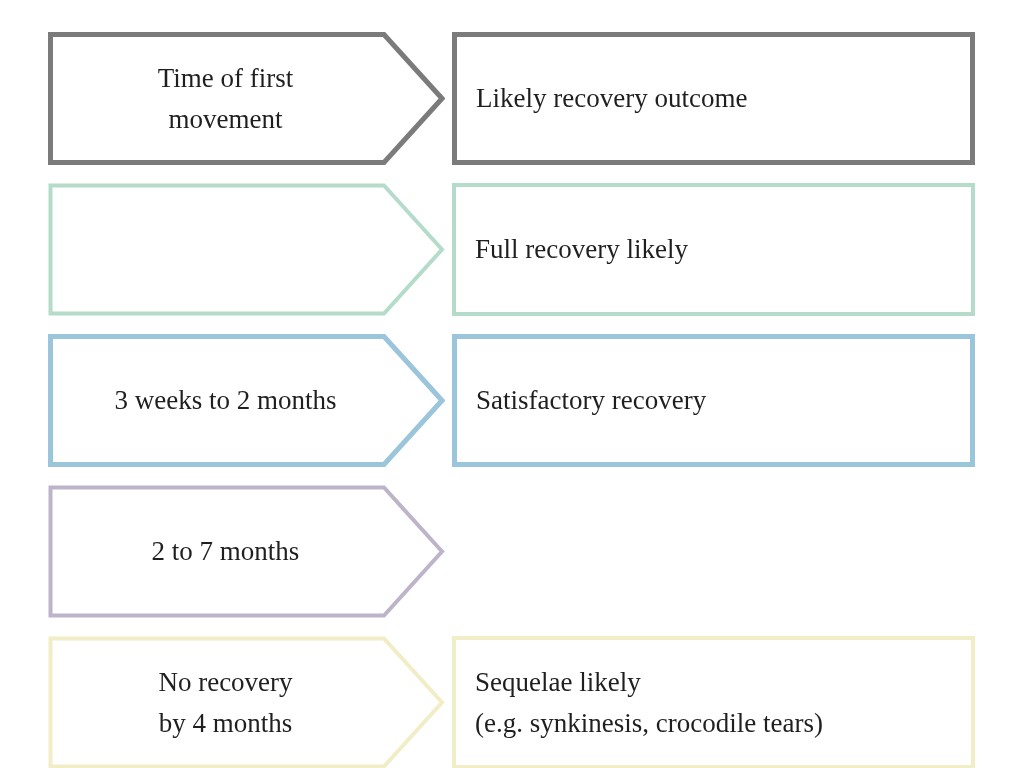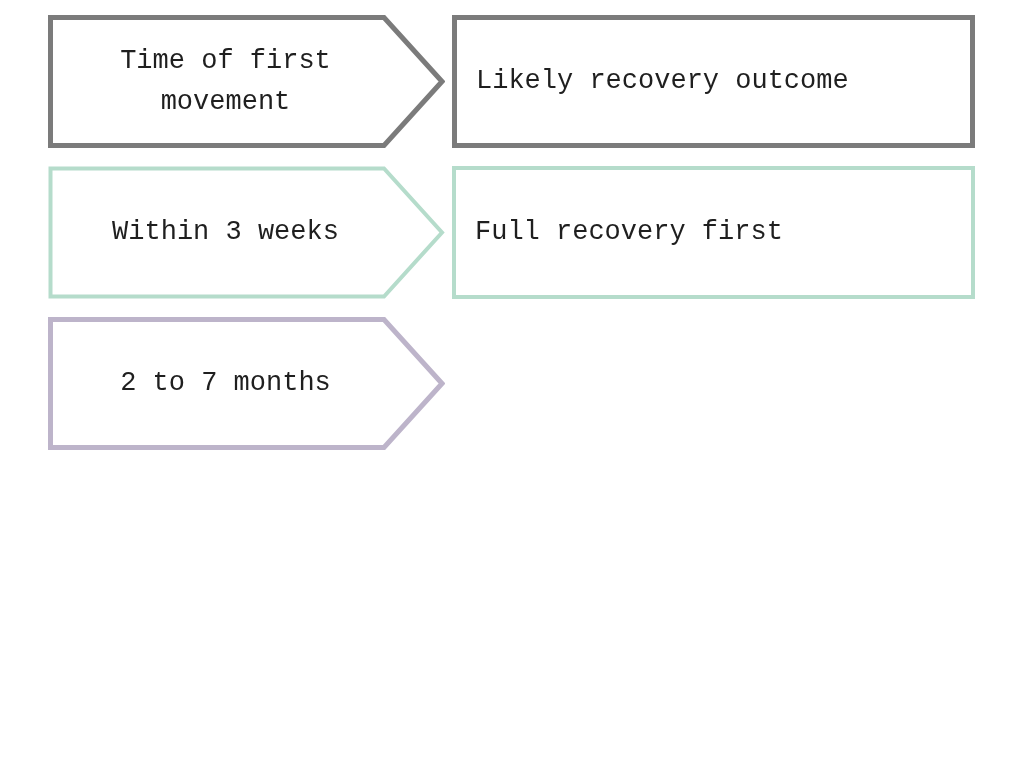--- a/index.html
+++ b/index.html
@@ -5,23 +5,23 @@
   html, body {
     margin: 0;
     padding: 0;
     background: #ffffff;
   }
   .canvas {
     position: relative;
     width: 1024px;
     height: 768px;
     box-sizing: border-box;
-    padding: 15px 0 0 48px;
+    padding: 32px 0 0 48px;
     background: #ffffff;
-    font-family: Liberation Mono, monospace;
+    font-family: Liberation Serif, serif;
     color: #1f1f1f;
     overflow: hidden;
   }
   .row {
     display: flex;
     align-items: stretch;
     height: 133px;
     margin-bottom: 18px;
   }
   .arrow-wrap {
@@ -89,31 +89,54 @@
     <div class="outcome-box">
       <div>Likely recovery outcome</div>
     </div>
   </div>
 
   <div class="row" style="--c: #b5dccb;">
     <div class="arrow-wrap">
       <svg class="arrow-svg" viewBox="0 0 397 133" preserveAspectRatio="none">
         <polygon points="2.5,2.5 336,2.5 394,66.5 336,130.5 2.5,130.5"></polygon>
       </svg>
-      <div class="arrow-label">Within 3 weeks</div>
     </div>
     <div class="outcome-box">
-      <div>Full recovery first</div>
+      <div>Full recovery likely</div>
     </div>
   </div>
 
+  <div class="row" style="--c: #9bc5da;">
+    <div class="arrow-wrap">
+      <svg class="arrow-svg" viewBox="0 0 397 133" preserveAspectRatio="none">
+        <polygon points="2.5,2.5 336,2.5 394,66.5 336,130.5 2.5,130.5"></polygon>
+      </svg>
+      <div class="arrow-label">3 weeks to 2 months</div>
+    </div>
+    <div class="outcome-box">
+      <div>Satisfactory recovery</div>
+    </div>
+  </div>
 
   <div class="row" style="--c: #bdb4ca;">
     <div class="arrow-wrap">
       <svg class="arrow-svg" viewBox="0 0 397 133" preserveAspectRatio="none">
         <polygon points="2.5,2.5 336,2.5 394,66.5 336,130.5 2.5,130.5"></polygon>
       </svg>
       <div class="arrow-label">2 to 7 months</div>
     </div>
   </div>
 
+  <div class="row" style="--c: #f1edc6;">
+    <div class="arrow-wrap">
+      <svg class="arrow-svg" viewBox="0 0 397 133" preserveAspectRatio="none">
+        <polygon points="2.5,2.5 336,2.5 394,66.5 336,130.5 2.5,130.5"></polygon>
+      </svg>
+      <div class="arrow-label">No recovery
+by 4 months</div>
+    </div>
+    <div class="outcome-box">
+      <div>Sequelae likely
+(e.g. synkinesis, crocodile tears)</div>
+    </div>
+  </div>
 
 </div>
 
 </body></html>

